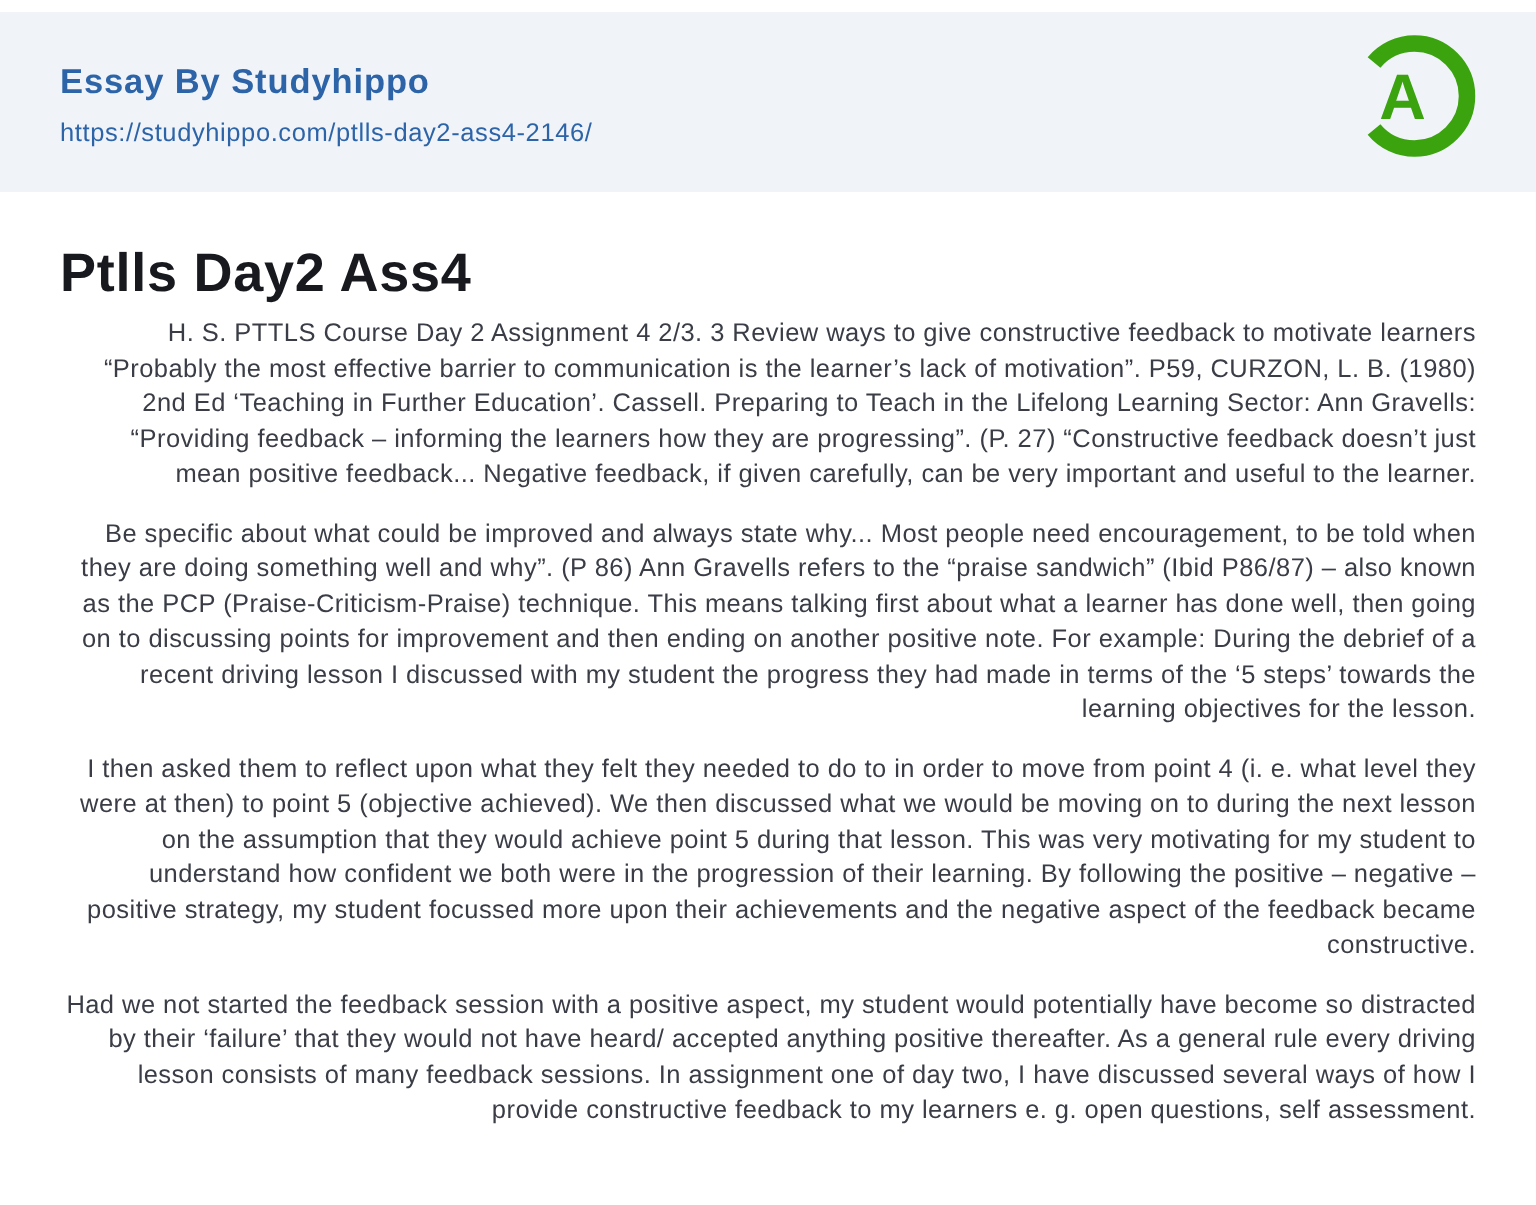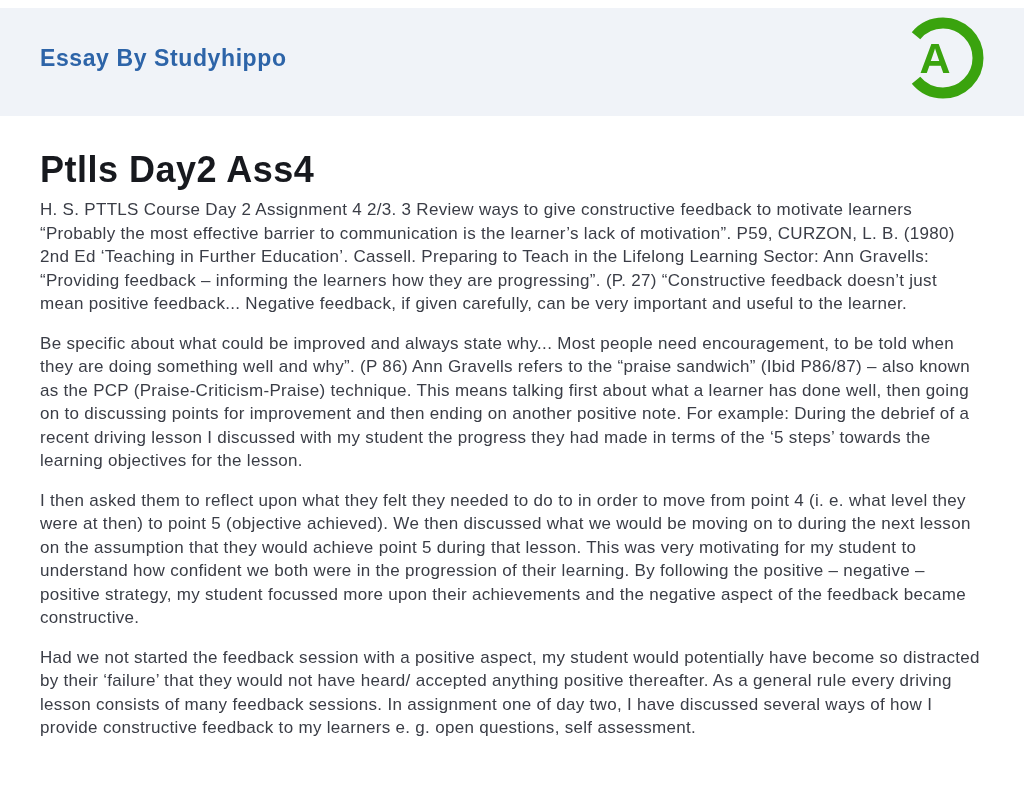--- a/index.html
+++ b/index.html
@@ -13,21 +13,21 @@
     height: 803px;
     background: #ffffff;
     overflow: hidden;
   }
   .top-strip {
     height: 8px;
     background: #ffffff;
   }
   .header {
     background: #f0f3f8;
-    height: 108px;
+    height: 120px;
     box-sizing: border-box;
     padding: 0 40px;
     display: flex;
     align-items: center;
     justify-content: space-between;
   }
   .header-text {
     margin-top: 4px;
   }
   .site-title {
@@ -60,32 +60,34 @@
     color: #17191e;
     letter-spacing: 0.5px;
     margin: 0 0 7px 0;
   }
   p.essay-paragraph {
     font-size: 17px;
     line-height: 23.5px;
     letter-spacing: 0.3px;
     color: #3a3d46;
     margin: 0 0 16px 0;
+    text-align: right;
   }
 </style>
 </head>
 <body>
 
 <div class="page">
 
   <div class="top-strip"></div>
 
   <header class="header">
     <div class="header-text">
       <div class="site-title">Essay By Studyhippo</div>
+      <a class="site-url" href="#">https://studyhippo.com/ptlls-day2-ass4-2146/</a>
     </div>
 
     <div class="logo">
       <svg width="96" height="96" viewBox="0 0 96 96">
         <circle cx="55" cy="48" r="35" fill="none" stroke="#3aa30e" stroke-width="11" pathLength="100" stroke-dasharray="39 22 39"></circle>
         <text x="47" y="63" text-anchor="middle" font-size="43" font-weight="bold" fill="#3aa30e" font-family="Liberation Sans, sans-serif">A</text>
       </svg>
     </div>
   </header>
 

